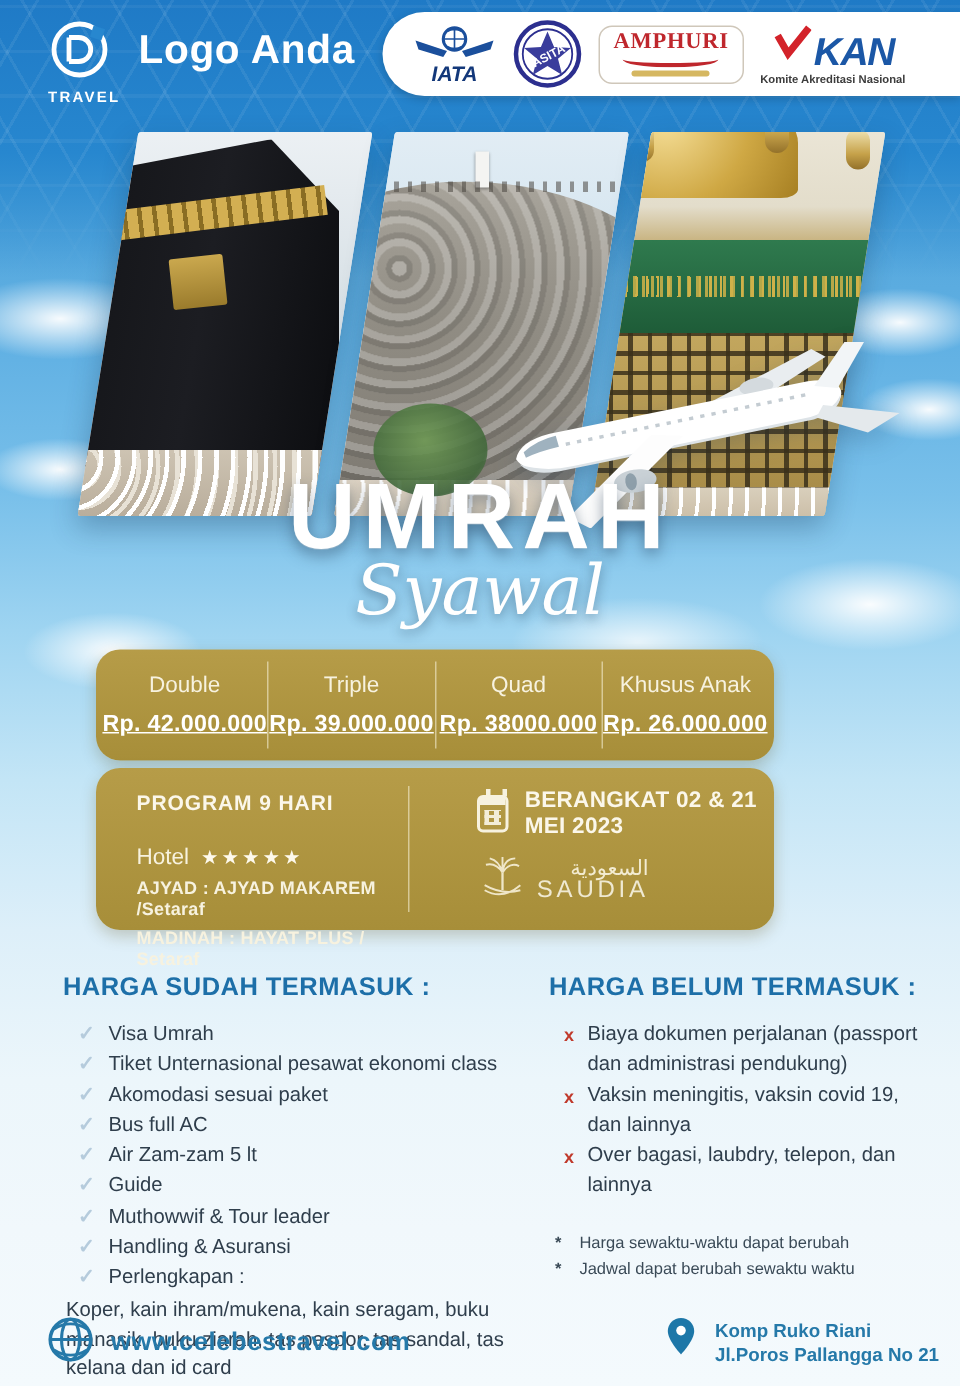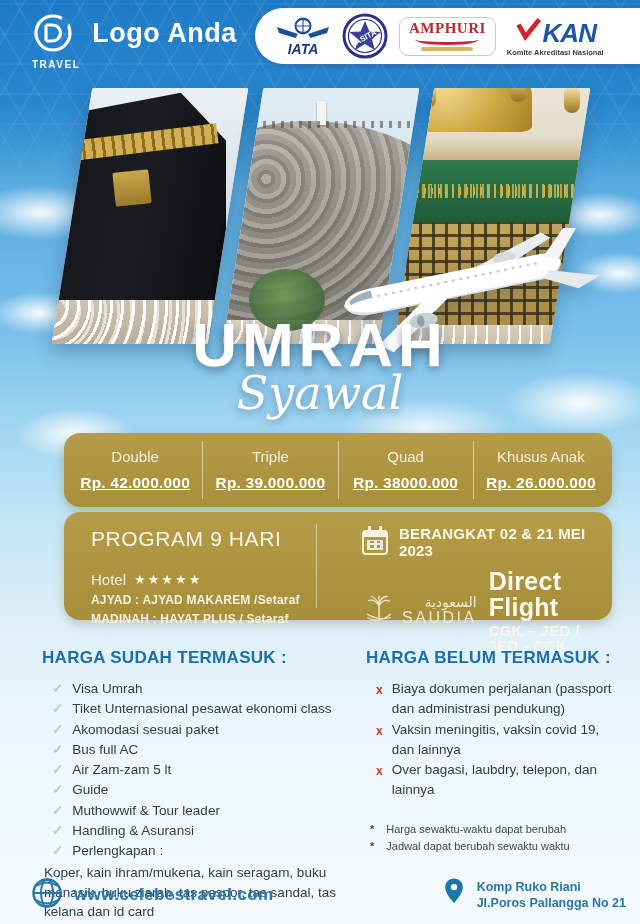--- a/index.html
+++ b/index.html
@@ -98,30 +98,30 @@
   
   .plane{position:absolute;left:322px;top:228px;width:286px;z-index:3;
     filter:drop-shadow(0 6px 8px rgba(30,60,90,.25));}
   
   .hero{position:absolute;top:314px;left:0;right:0;text-align:center;z-index:4;}
   .hero-title{font-size:62px;font-weight:800;color:#fff;letter-spacing:5px;line-height:1;
     text-shadow:0 4px 10px rgba(35,60,85,.5),0 1px 0 rgba(255,255,255,.4);}
   .hero-sub{font-family:"DejaVu Serif",serif;font-style:italic;font-size:46px;color:#fff;
     margin-top:-10px;text-shadow:0 3px 8px rgba(35,60,85,.45);}
   
-  .gold-box{position:absolute;left:64px;width:548px;border-radius:16px;
+  .gold-box{position:absolute;left:64px;width:452px;border-radius:16px;
     background:linear-gradient(180deg,#b69c48,#a78e39);box-shadow:0 4px 10px rgba(90,75,20,.25);}
   .price-box{top:433px;height:74px;display:flex;align-items:stretch;padding:8px 4px;box-sizing:border-box;}
   .price-col{flex:1;display:flex;flex-direction:column;align-items:center;justify-content:center;gap:9px;}
   .price-col + .price-col{border-left:1px solid rgba(252,246,224,.55);}
   .price-label{color:#f7f2df;font-size:15px;}
   .price-value{color:#fff;font-weight:bold;font-size:15.5px;letter-spacing:.2px;text-decoration:underline;}
   .program-box{top:512px;height:108px;display:flex;}
   .program-left{width:46%;padding:15px 0 0 27px;box-sizing:border-box;color:#f7f2df;}
-  .program-title{font-size:21px;font-weight:400;letter-spacing:.6px;color:#fbf7ea;}
+  .program-title{font-size:14px;font-weight:700;letter-spacing:.6px;color:#fbf7ea;}
   .hotel-line{margin-top:20px;font-size:15px;display:flex;align-items:center;gap:8px;}
   .stars{font-size:13px;letter-spacing:2px;color:#fdf9ec;}
   .hotel-detail{font-size:12px;font-weight:bold;margin-top:5px;letter-spacing:.2px;}
   .program-divider{width:1px;background:rgba(252,246,224,.55);margin:12px 0;}
   .program-right{flex:1;padding:13px 8px 0 18px;color:#f7f2df;margin-left:27px;}
   .depart-row{display:flex;align-items:center;gap:11px;}
   .cal-icon{width:24px;height:21px;border:2px solid #f7f2df;border-radius:4px;position:relative;
     background:linear-gradient(#f7f2df 0 5px,transparent 5px);}
   .cal-icon::before{content:"";position:absolute;top:-6px;left:4px;width:3px;height:5px;background:#f7f2df;box-shadow:11px 0 #f7f2df;}
   .cal-icon::after{content:"";position:absolute;left:3px;right:3px;top:8px;bottom:3px;
@@ -326,24 +326,20 @@
               <path d="M20 30 L20 16" stroke="#efe6c8" stroke-width="1.8" fill="none"></path>
               <path d="M20 16 C16 10 11 9 7 10 M20 16 C18 9 14 6 10 5 M20 16 C21 8 25 5 30 5 M20 16 C24 10 29 9 33 11 M20 16 C20 10 20 7 20 4" stroke="#efe6c8" stroke-width="1.5" fill="none"></path>
               <path d="M6 30 Q20 38 34 26 M6 26 Q20 34 34 30" stroke="#efe6c8" stroke-width="1.5" fill="none"></path>
             </svg>
           </span>
           <div class="saudia-words">
             <span class="saudia-arabic">السعودية</span>
             <span class="saudia-name">SAUDIA</span>
           </div>
         </div>
-        <div class="flight-main">
-          <span class="flight-type">Direct Flight</span>
-          <span class="flight-route">CGK – JED / JED - CGK</span>
-        </div>
       </div>
     </div>
   </div>
 
   <div class="list-col included-col">
     <div class="list-heading">HARGA SUDAH TERMASUK :</div>
     <ul class="check-list">
       <li>
           <span class="tick">✓</span>
           <span>Visa Umrah</span>

